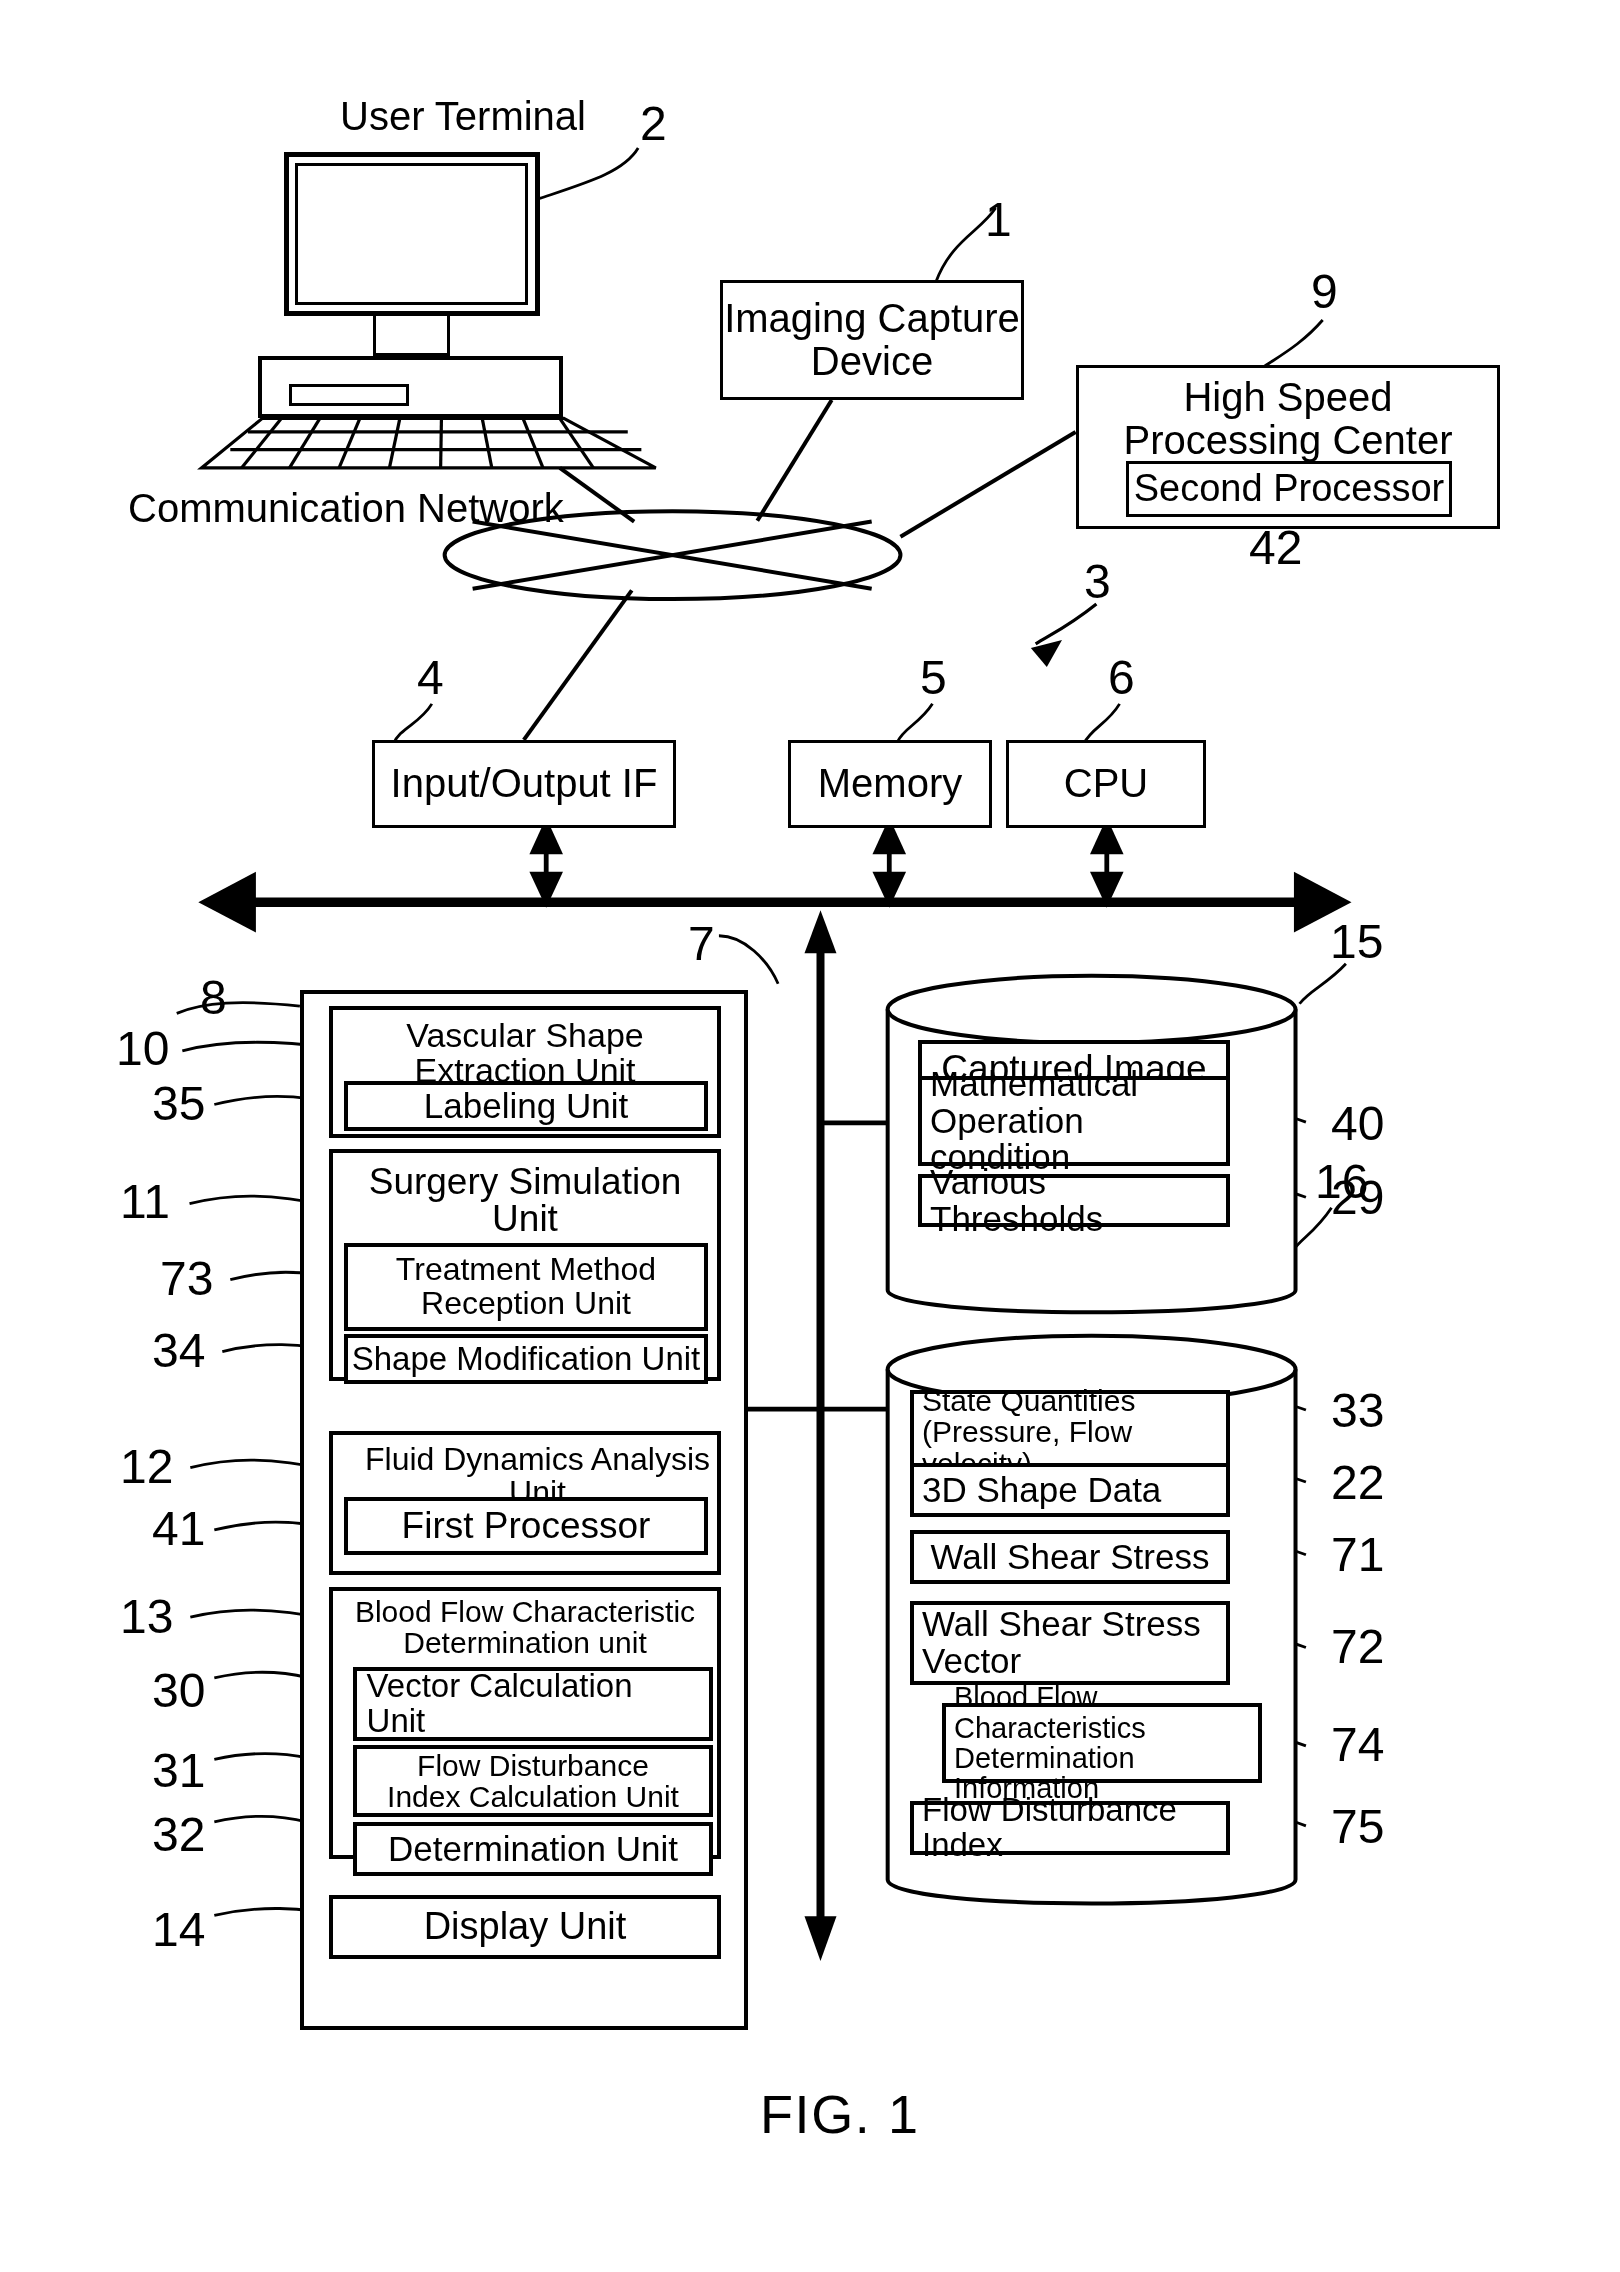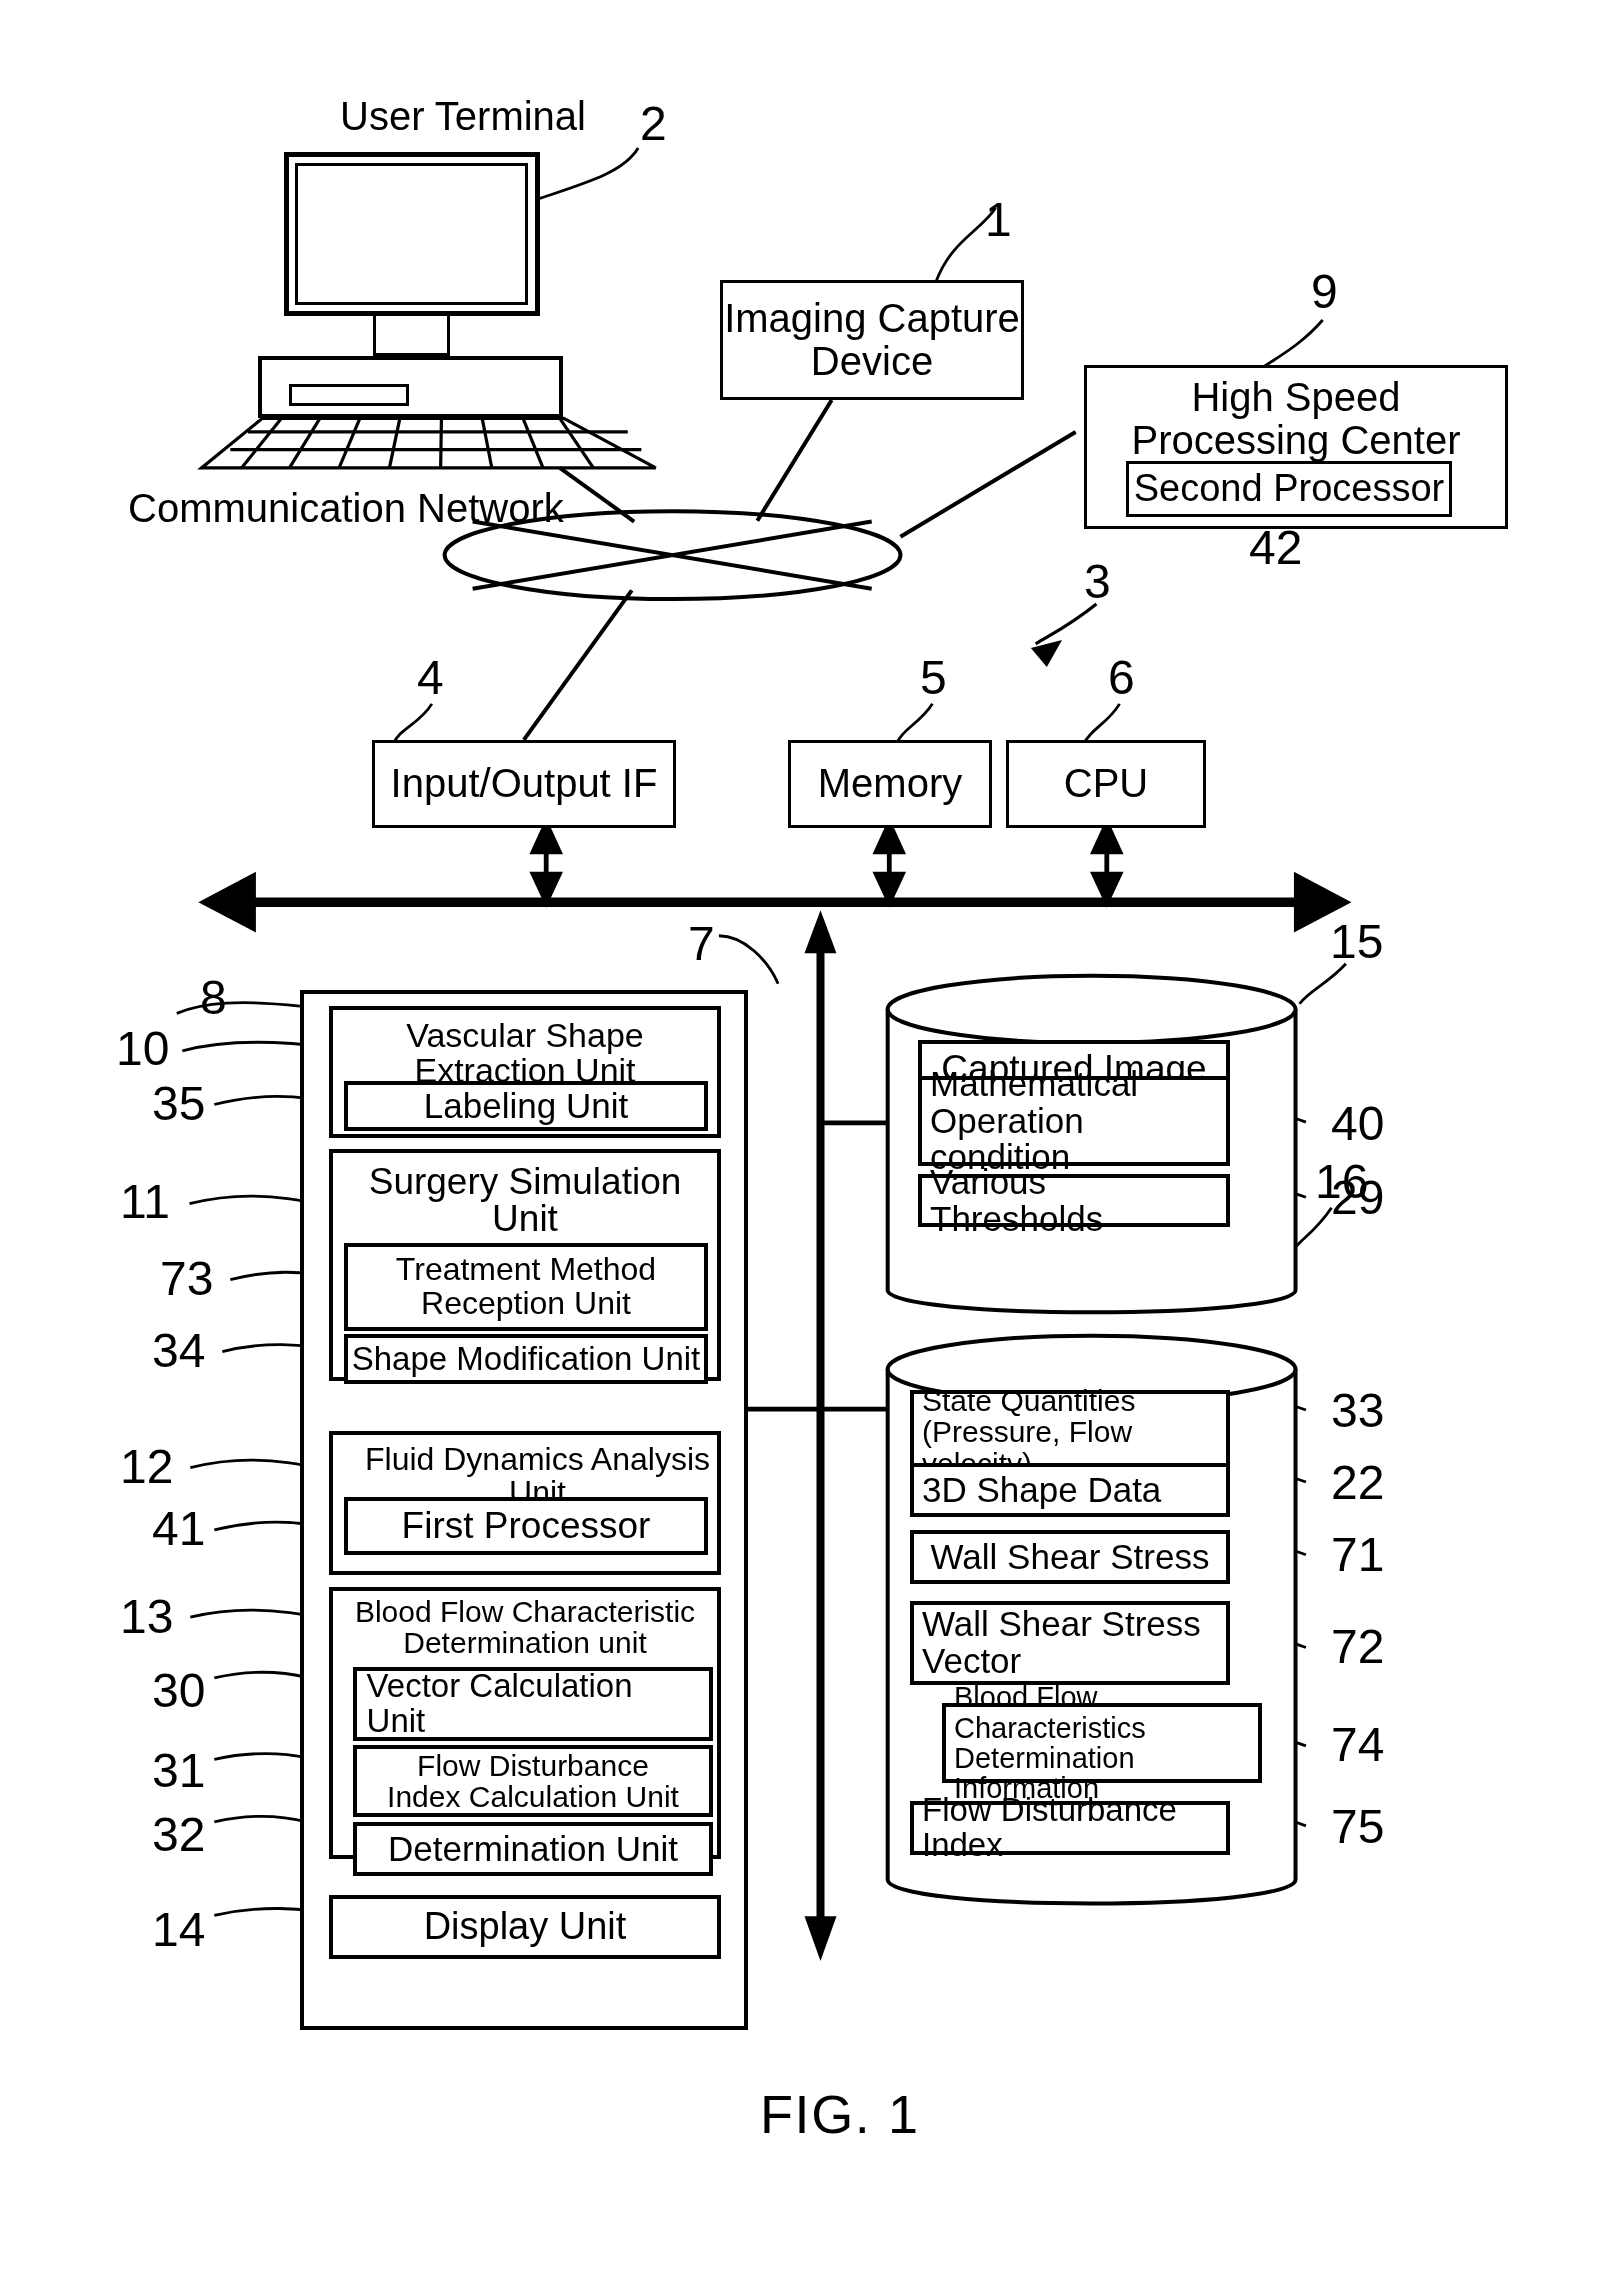--- a/index.html
+++ b/index.html
@@ -225,21 +225,21 @@
   <div id="monitor-slot"></div>
 
   <div class="box" style="left:720px;top:280px;width:304px;height:120px;">
     <div>
       <span class="blk" style="display:block;font-size:40px;">Imaging Capture</span>
       <span class="blk" style="display:block;font-size:40px;">Device</span>
     </div>
   </div>
   <div class="ref" style="left:985px;top:196px;">1</div>
 
-  <div class="box" style="left:1076px;top:365px;width:424px;height:164px;align-items:flex-start;padding-top:8px;margin-left:8px;">
+  <div class="box" style="left:1076px;top:365px;width:424px;height:164px;align-items:flex-start;padding-top:8px;">
     <div style="width:100%;">
       <span style="display:block;font-size:40px;">High Speed</span>
       <span style="display:block;font-size:40px;">Processing Center</span>
     </div>
   </div>
   <div class="box" style="left:1126px;top:461px;width:326px;height:56px;font-size:38px;">
       <span>Second Processor</span>
     </div>
   <div class="ref" style="left:1311px;top:268px;">9</div>
   <div class="ref" style="left:1249px;top:524px;">42</div>

